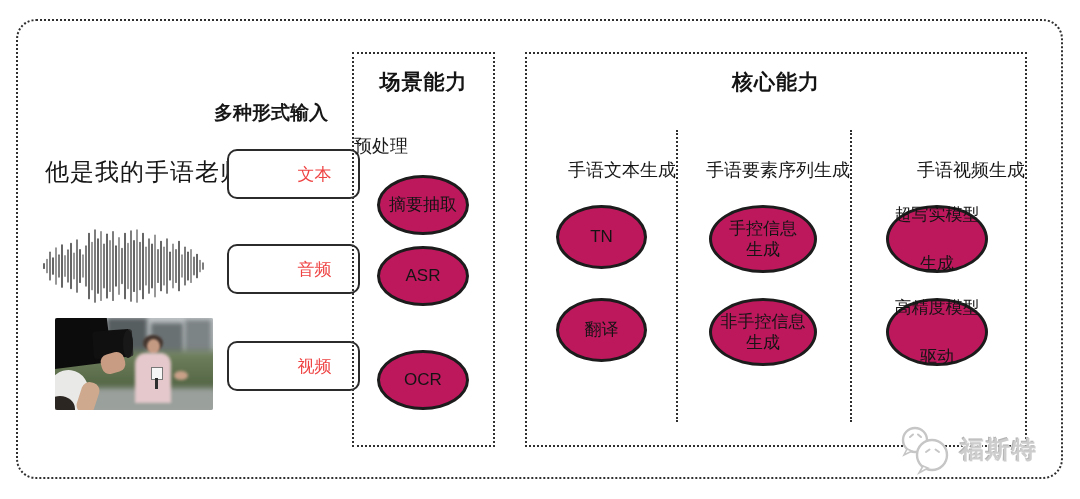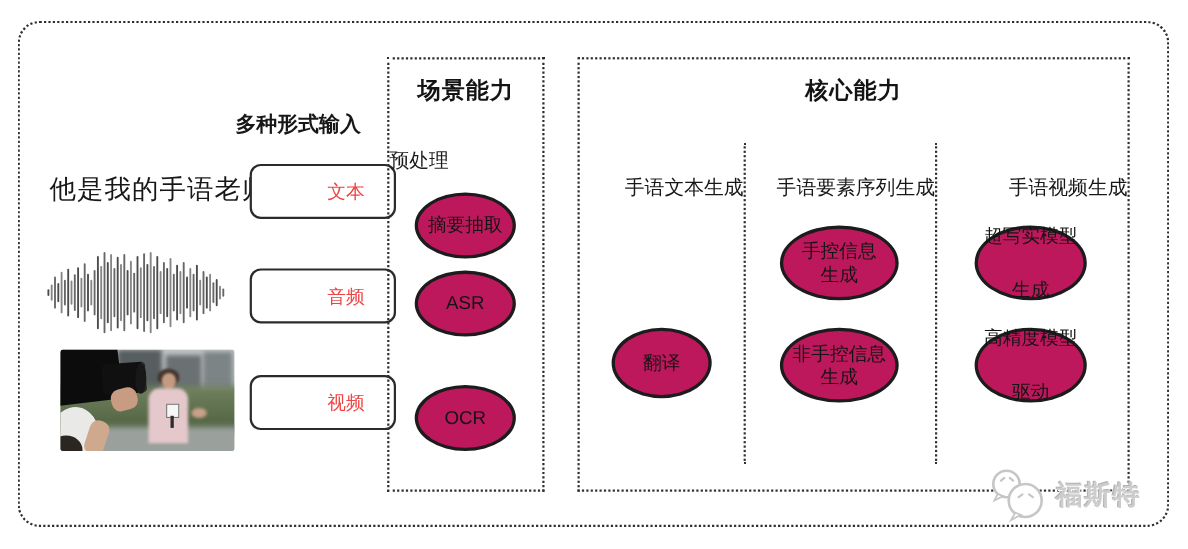--- a/index.html
+++ b/index.html
@@ -203,20 +203,23 @@
     </div>
   </div>
 
   <div class="cap-box core-box">
     <div class="cap-title">核心能力</div>
     <div class="core-divider d1"></div>
     <div class="core-divider d2"></div>
 
     <div class="core-col col1">
       <div class="col-header">手语文本生成</div>
+      <div class="ellipse node n1">
+        <span>TN</span>
+      </div>
       <div class="ellipse node n2">
         <span>翻译</span>
       </div>
     </div>
 
     <div class="core-col col2">
       <div class="col-header">手语要素序列生成</div>
       <div class="ellipse node n1">
         <span>手控信息</span>
         <span>生成</span>

